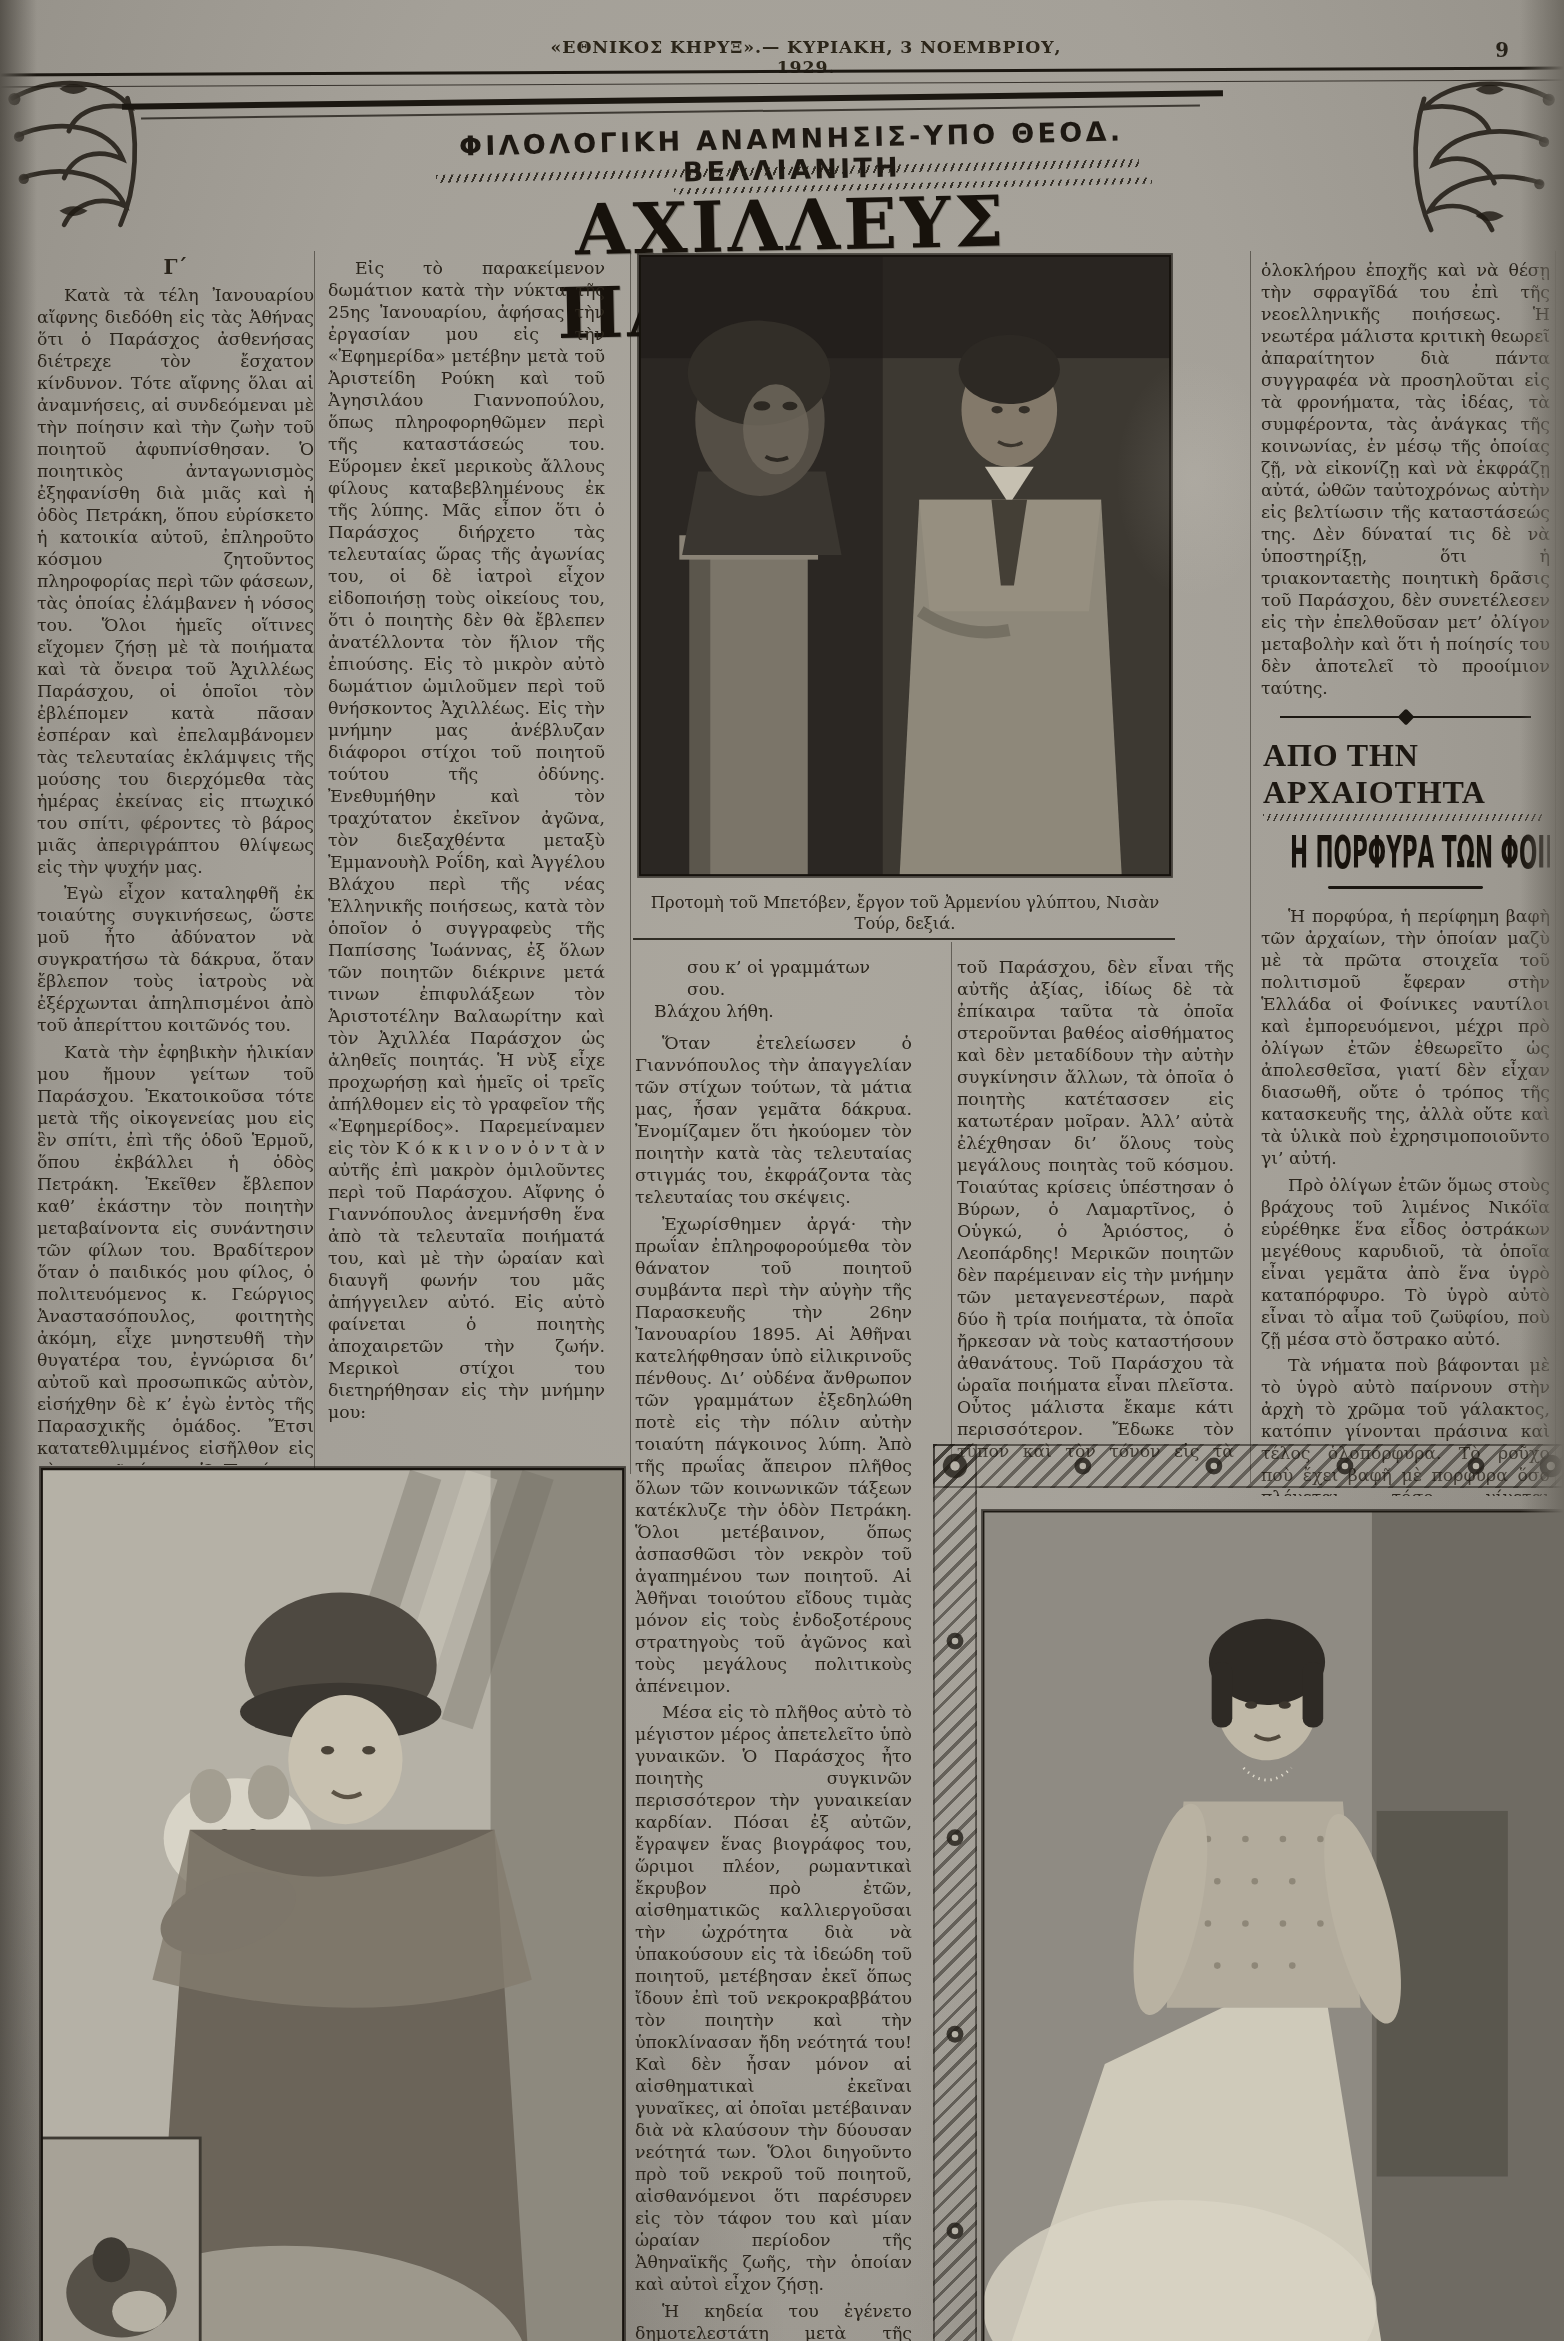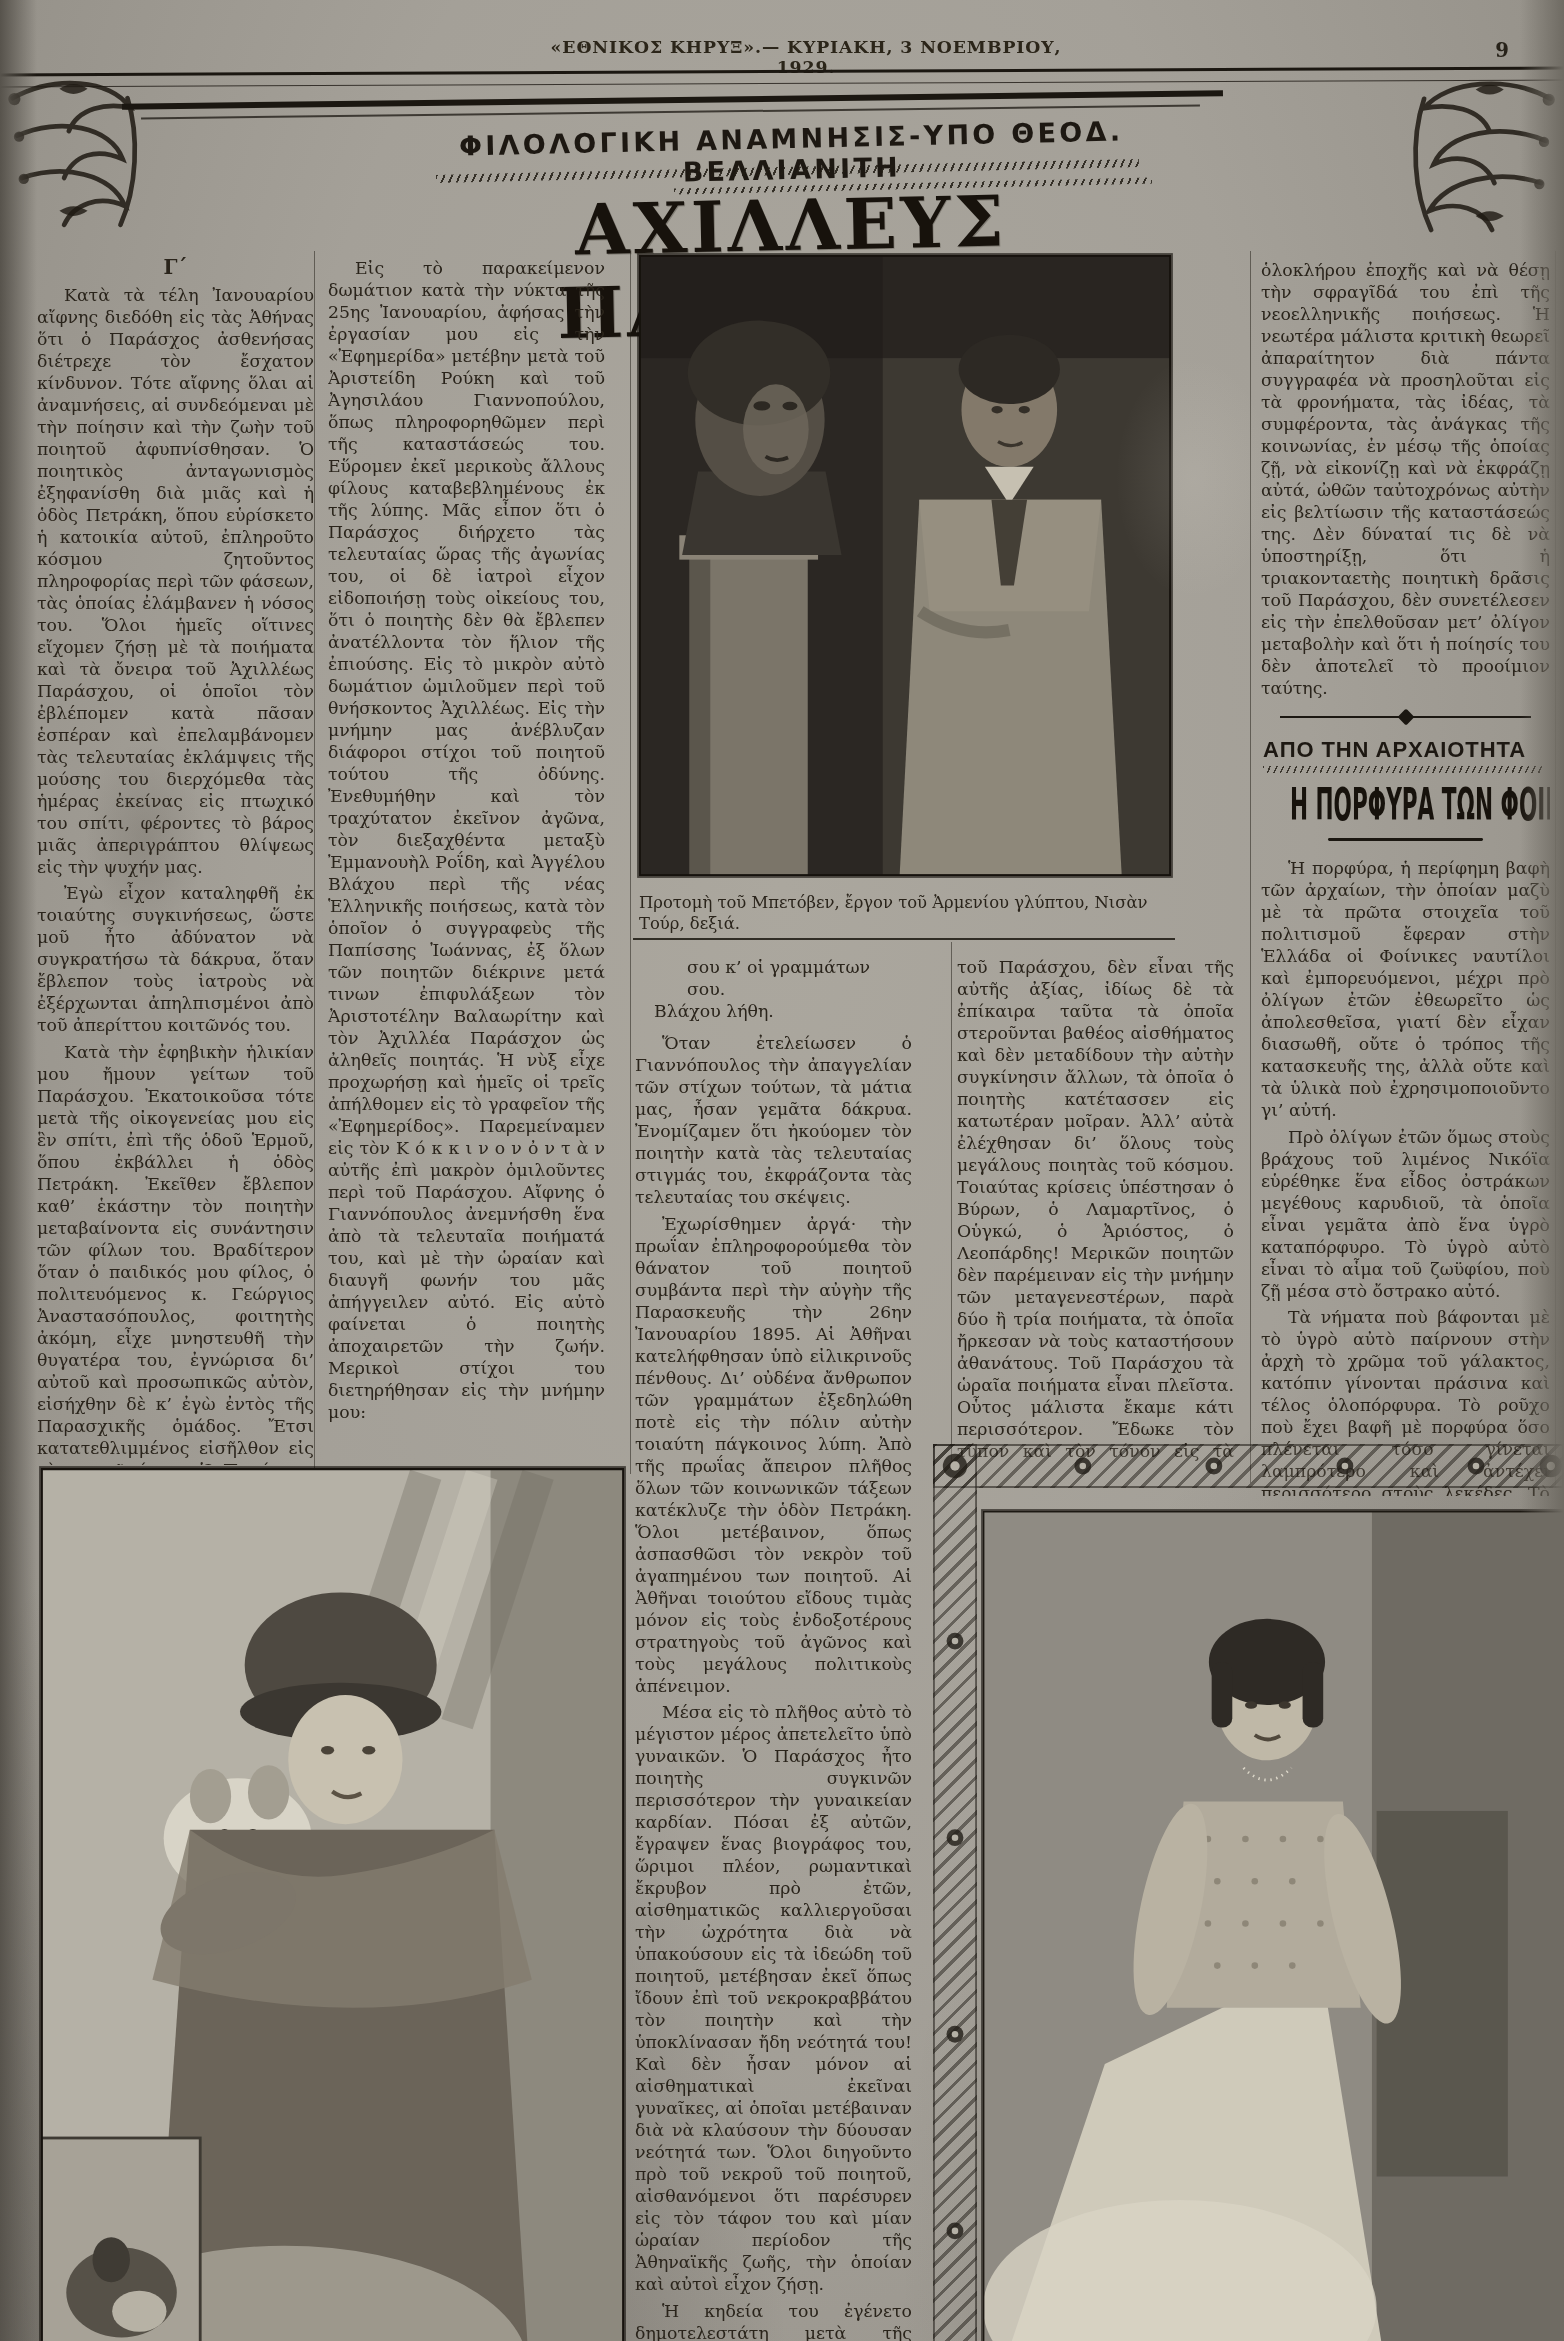--- a/index.html
+++ b/index.html
@@ -34,30 +34,30 @@
     color:#17120c;text-shadow:0.9px 0.9px 0 rgba(23,18,12,.25);}
   
   .col{position:absolute;width:277px;font-size:17.3px;line-height:22px;text-align:justify;
     color:#2a241b;overflow:hidden;}
   .col p{margin:0 0 4.7px 0;text-indent:27px;}
   .col p.noindent{text-indent:0;}
   .secmark{text-align:center;font-size:19.7px;font-weight:bold;margin:0 0 6.6px 0;text-indent:0 !important;}
   .poem{margin:7.5px 0 0 19px;text-align:left;}
   .poem div{line-height:22px;}
   .pind2{margin-left:33px;}
-  .caption{position:absolute;text-align:left;font-size:16.4px;line-height:21px;color:#2a241b;}
+  .caption{position:absolute;text-align:center;font-size:16.4px;line-height:21px;color:#2a241b;}
   
   .sidebar{position:absolute;left:1261px;top:259px;width:289px;overflow:hidden;height:1237px;}
   .sidebar .txt{font-size:17.3px;line-height:22px;text-align:justify;color:#2a241b;}
   .sidebar .txt p{margin:0 0 4.7px 0;text-indent:27px;}
   .sidebar .txt p.noindent{text-indent:0;}
   .divider{display:flex;align-items:center;justify-content:center;margin:12px 19px 14px 19px;}
   .divider .ln{flex:1;height:1.9px;background:#1b1711;}
   .divider .dm{width:12px;height:12px;background:#1b1711;transform:rotate(45deg);margin:0 -3.7px;border-radius:1.9px;}
-  .sb-kicker{font-family:Liberation Sans, sans-serif;font-weight:bold;font-size:22px;letter-spacing:0.9px;
+  .sb-kicker{font-family:Liberation Serif, serif;font-weight:bold;font-size:32px;letter-spacing:0.9px;
     color:#1d1812;margin:0 0 2.8px 1.9px;}
   .sb-zig{height:7px;margin:0 4.7px 12px 1.9px;
     background:repeating-linear-gradient(115deg,#201b13 0 1.4px,rgba(0,0,0,0) 1.4px 6px);opacity:.8;}
   .sb-headline{font-family:"DejaVu Sans",sans-serif;font-weight:bold;font-size:27px;white-space:nowrap;
     transform:scale(.8,1.62);transform-origin:50% 50%;text-align:center;color:#17120c;margin:16px 0 18px 0;}
   .sb-shortrule{width:155px;height:3.3px;background:#1b1711;margin:0 auto 16px auto;border-radius:1.4px;}
   
   .photo{position:absolute;overflow:hidden;box-shadow:0 0 0 1.9px rgba(20,16,11,.65);}
   
   .orn-band{position:absolute;

